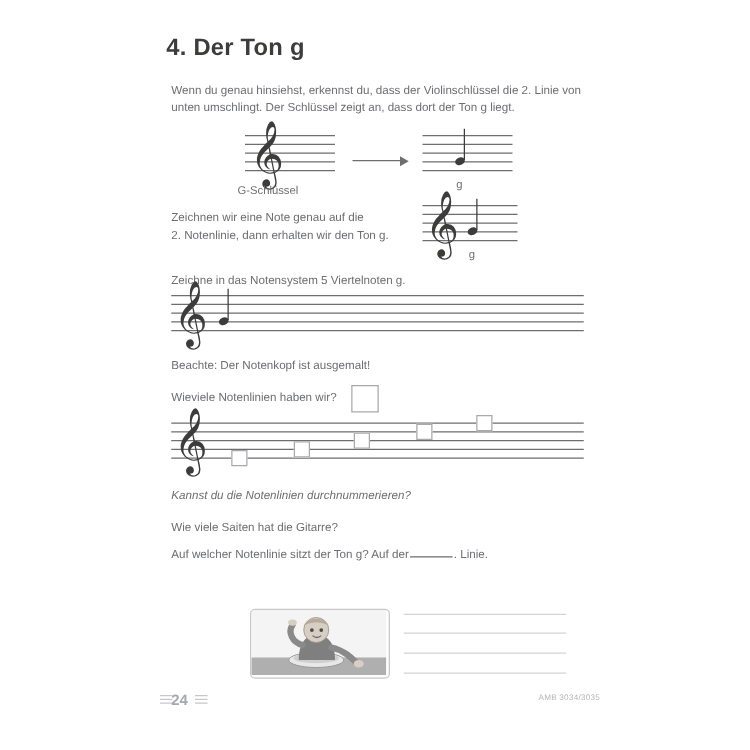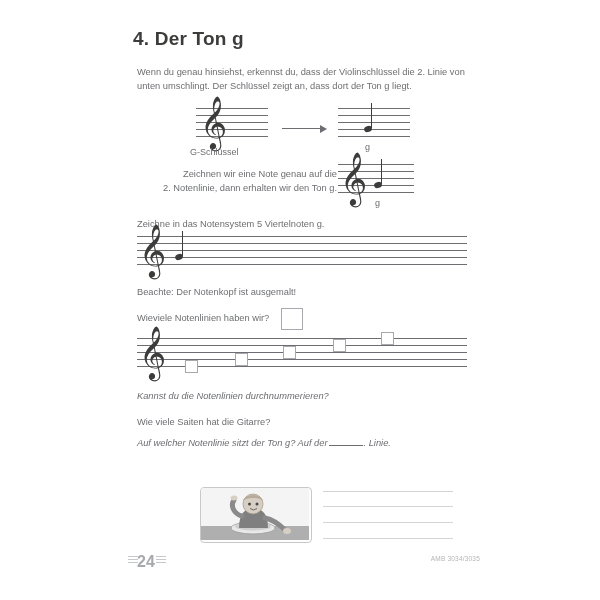--- a/index.html
+++ b/index.html
@@ -35,27 +35,27 @@
   
   .para {
     position: absolute;
     font-size: 9.3px;
     line-height: 13.5px;
     color: #6d6e71;
     white-space: pre-line;
   }
   .intro      { left: 137px; top: 66px;  width: 330px; }
   .caption    { left: 190px; top: 146px; font-size: 9px; }
-  .zeichnen   { left: 137px; top: 168px; width: 200px; text-align: right; }
+  .zeichnen   { left: 137px; top: 168px; width: 200px; }
   .zeichne8   { left: 137px; top: 218px; }
   .beachte    { left: 137px; top: 286px; }
   .wieviele   { left: 137px; top: 312px; }
   .q1         { left: 137px; top: 390px; font-style: italic; }
   .q2         { left: 137px; top: 416px; }
-  .q3         { left: 137px; top: 437px; font-style: italic; }
+  .q3         { left: 137px; top: 437px; }
   .q4         { left: 137px; top: 460px; }
 
   .blank-line {
     display: inline-block;
     border-bottom: 1px solid #6d6e71;
     width: 34px;
     height: 8px;
     margin: 0 1px;
     vertical-align: baseline;
   }
@@ -178,21 +178,21 @@
     width: 130px;
     height: 1px;
     background: #d3d4d6;
   }
 
   
   .footer-page {
     position: absolute;
     left: 137px;
     top: 553px;
-    font-size: 16px;
+    font-size: 12px;
     font-weight: bold;
     color: #a7a9ac;
   }
   .footer-deco {
     position: absolute;
     top: 556px;
     height: 7px;
     width: 10px;
   }
   .footer-deco .d {

